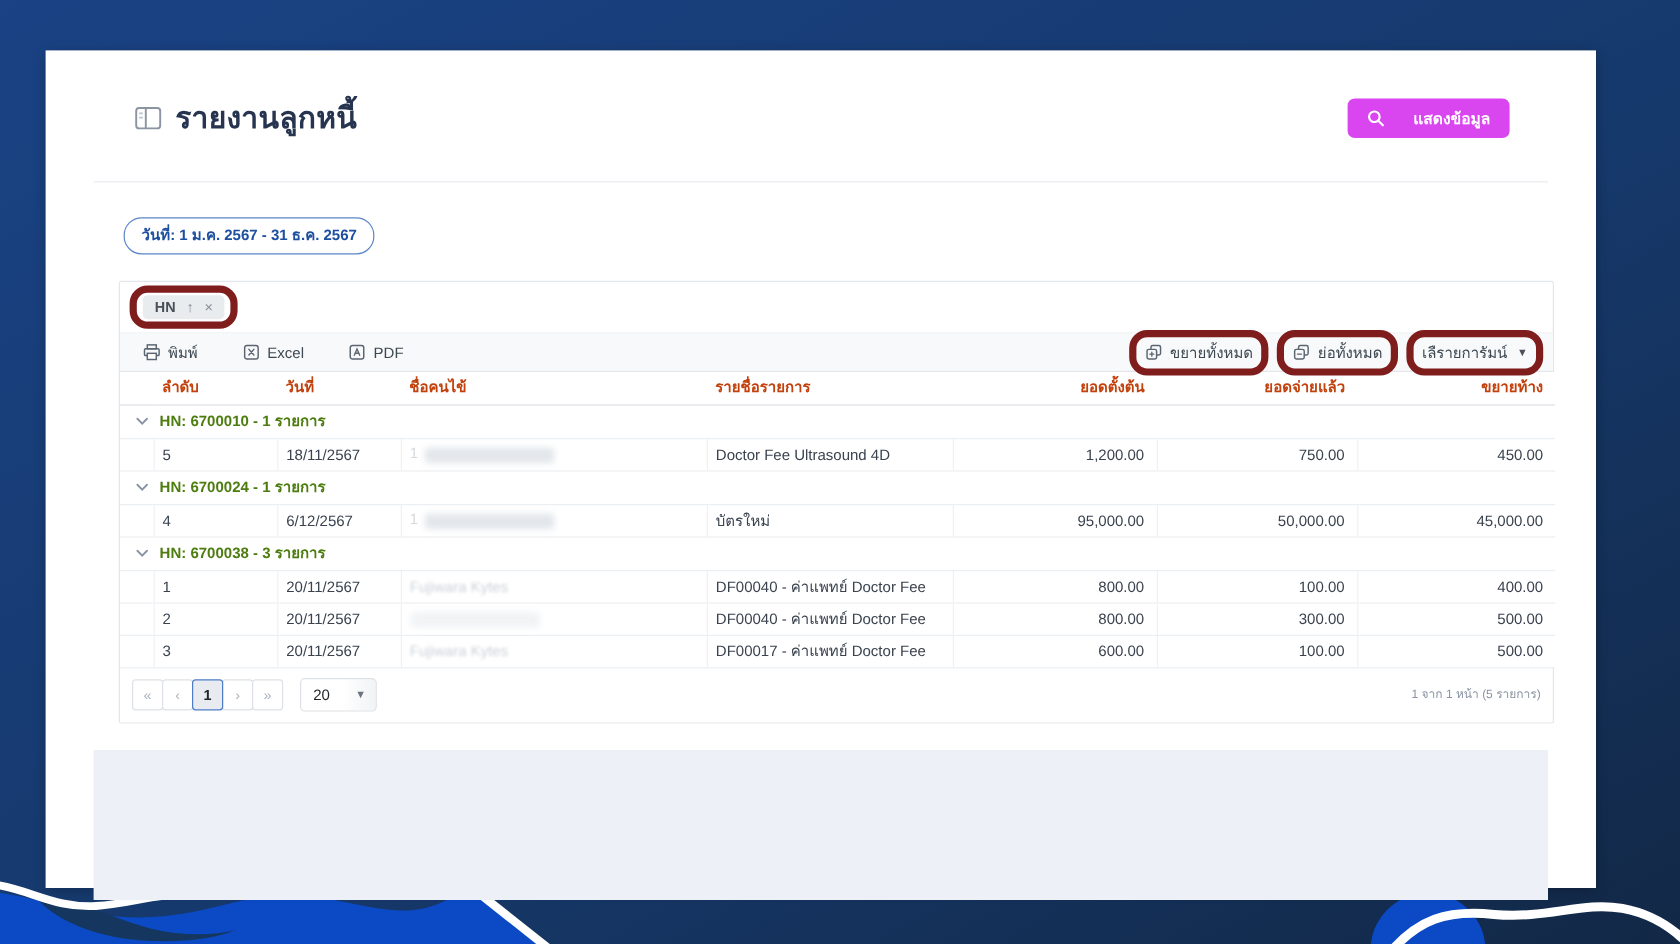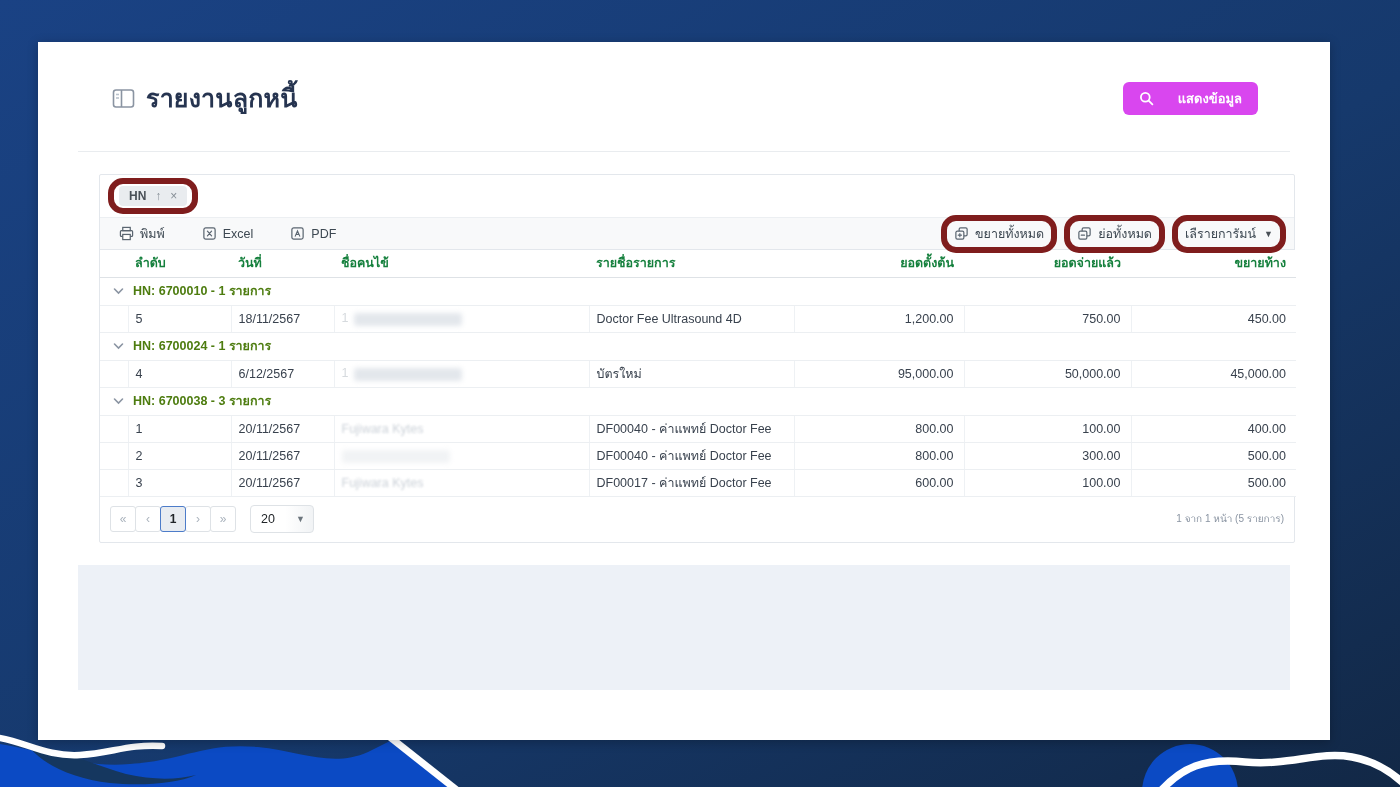--- a/index.html
+++ b/index.html
@@ -44,21 +44,21 @@
     background:#f8f9fa; border-bottom:1px solid #e3e7ec; padding:0 8px 0 14px; height:32px; }
   .tb-left { display:flex; align-items:center; gap:27px; }
   .tb-right { display:flex; align-items:flex-start; gap:7px; }
   .tb-btn { display:inline-flex; align-items:center; gap:6px; border:none; background:transparent;
     font-size:12.5px; color:#3d4852; cursor:pointer; padding:3px 5px;
     font-family:"Liberation Sans","DejaVu Sans",sans-serif; }
   .tb-right .tb-btn { padding:3px 7px; }
   .caret-down { font-size:9px; color:#495057; margin-left:2px; }
 
   table { border-collapse:collapse; width:100%; table-layout:fixed; }
-  thead th { height:27px; font-size:12.5px; font-weight:bold; color:#15803d;
+  thead th { height:27px; font-size:12.5px; font-weight:bold; color:#c2410c;
     text-align:left; padding:0 4px; border-bottom:1px solid #dee2e6; background:#fff; }
   thead th.num, td.num { text-align:right; padding-right:10px; }
   tbody td { height:27px; font-size:12.5px; color:#39424e; padding:0 4px;
     border-bottom:1px solid #eceff2; background:#fff; }
   tbody tr.data-row td + td { border-left:1px solid #eef1f4; }
   tr.group-row td { font-weight:bold; color:#4d7c0f; height:28px; }
   .group-cell { display:flex; align-items:center; gap:9px; padding-left:9px; }
   .chev { flex:0 0 auto; }
   td.pad-l, th.pad-l { padding-left:7px; }
 
@@ -125,20 +125,21 @@
       <svg width="15" height="15" viewBox="0 0 15 15">
         <circle cx="6.3" cy="6.3" r="4.4" fill="none" stroke="#ffffff" stroke-width="1.8"></circle>
         <line x1="9.6" y1="9.6" x2="13.4" y2="13.4" stroke="#ffffff" stroke-width="1.8" stroke-linecap="round"></line>
       </svg>
       <span>แสดงข้อมูล</span>
     </button>
   </div>
 
   <hr class="divider">
 
+  <span class="date-chip">วันที่: 1 ม.ค. 2567 - 31 ธ.ค. 2567</span>
 
   <div class="table-panel">
 
     <div class="chip-row">
       <span class="hl-red" style="padding:2px 5px;">
         <span class="hn-chip">
           <span class="chip-label">HN</span>
           <span class="chip-glyph">↑</span>
           <span class="chip-glyph">×</span>
         </span>

